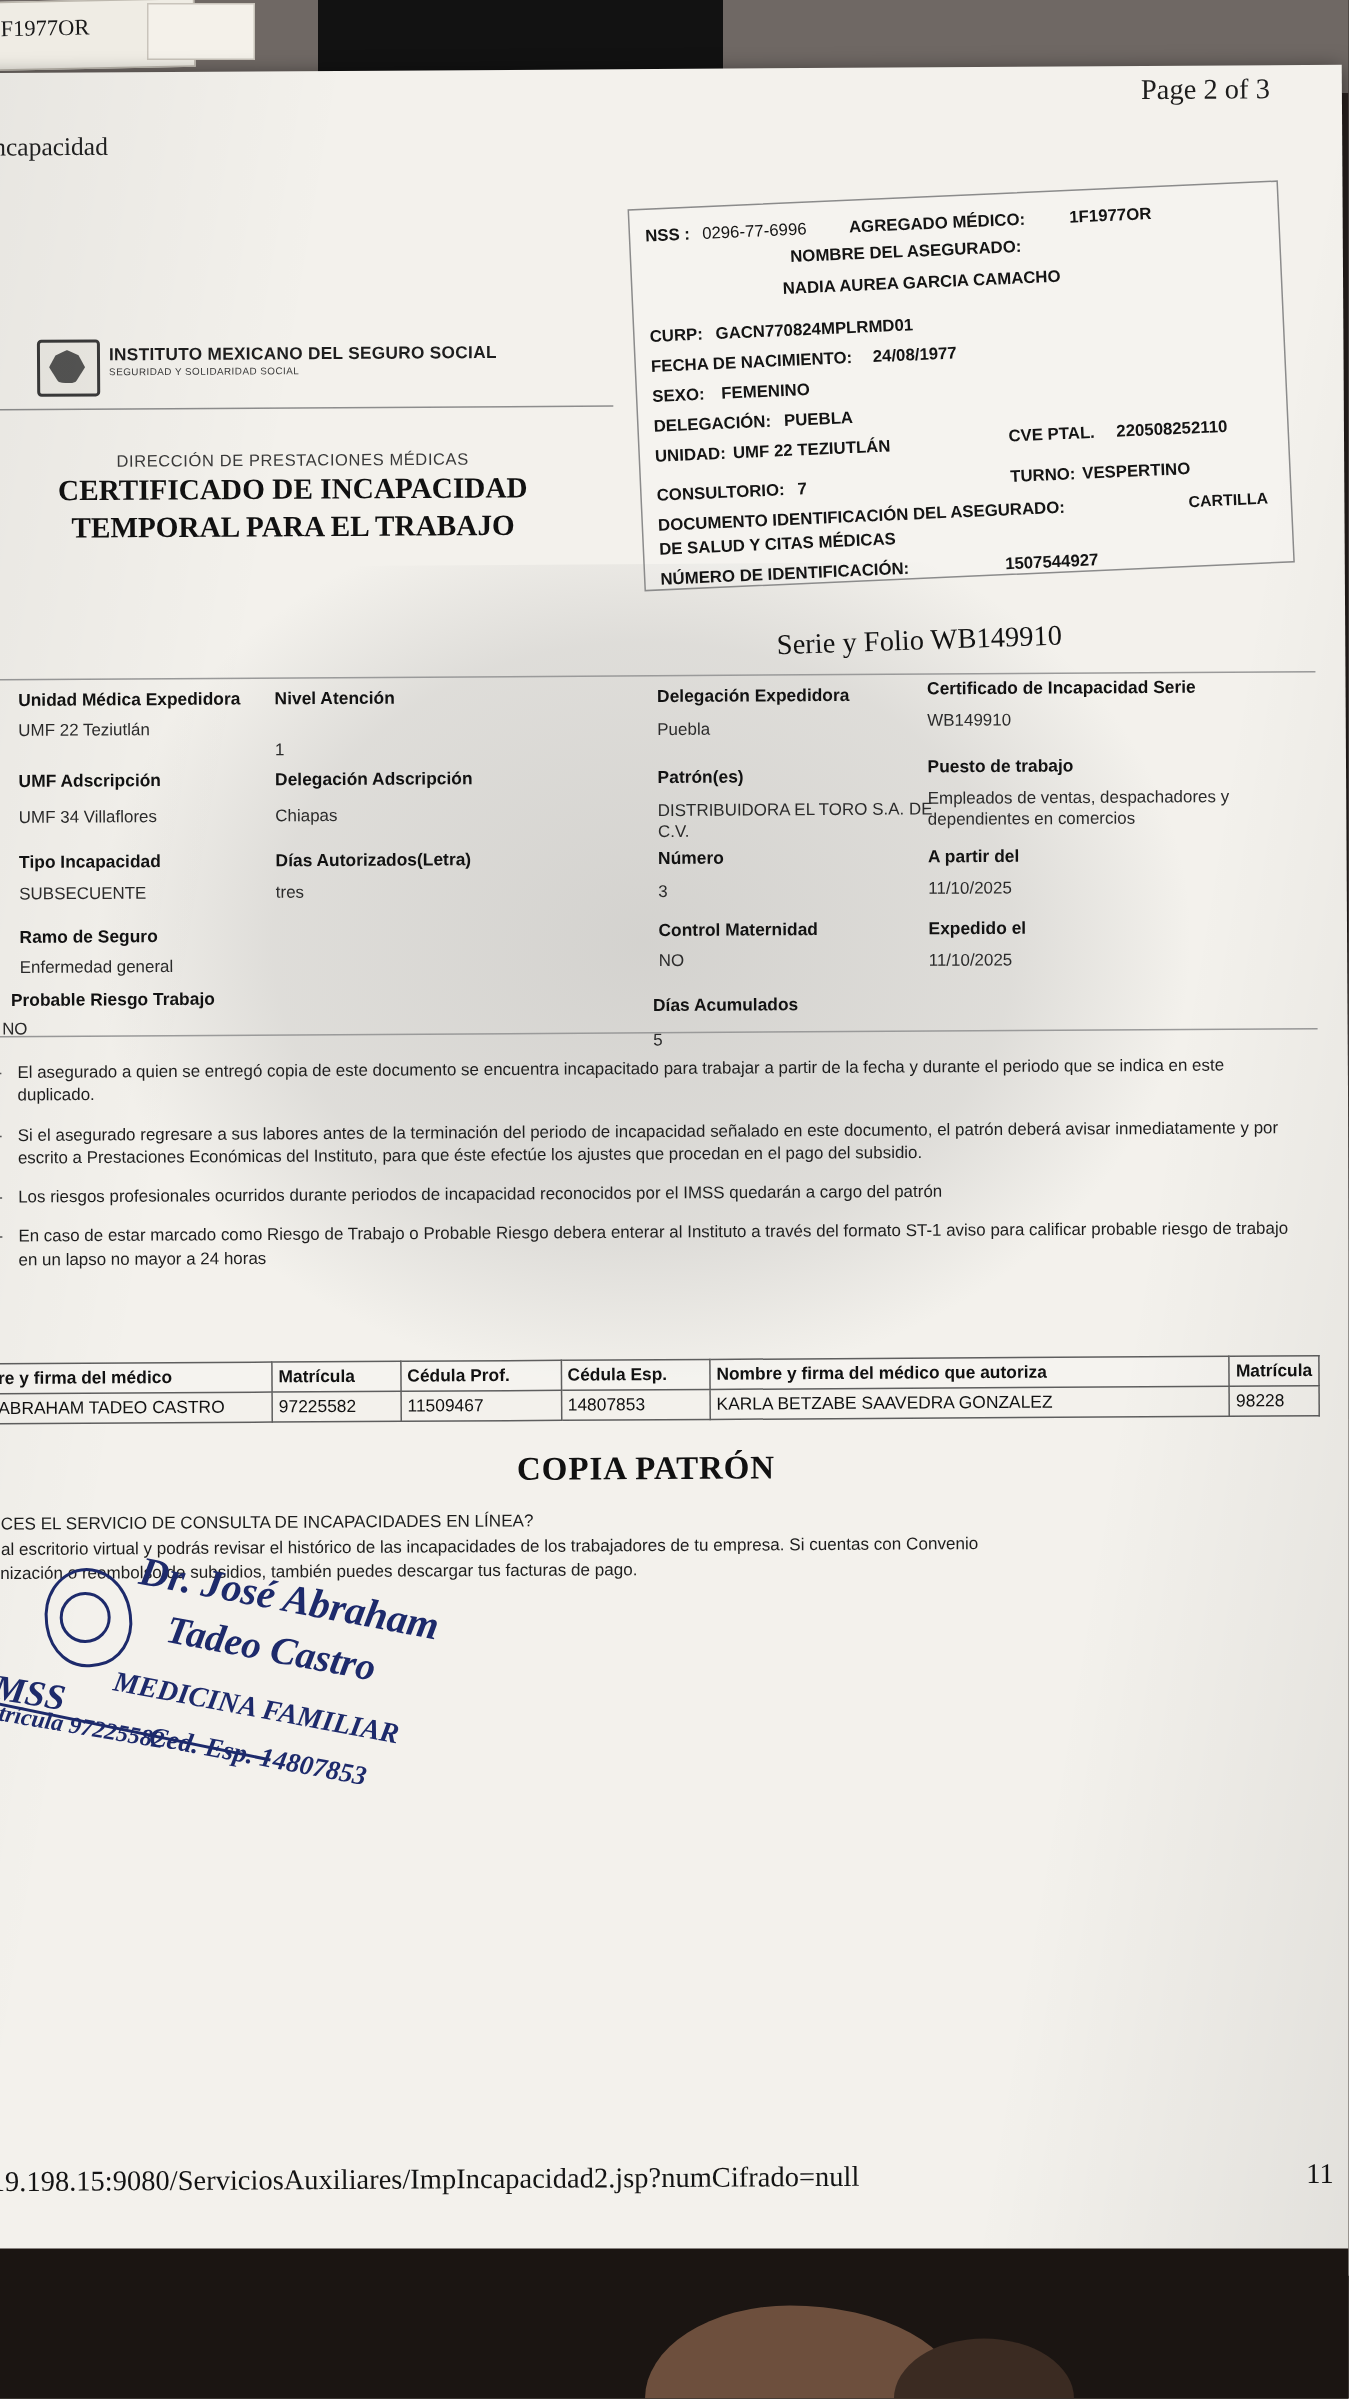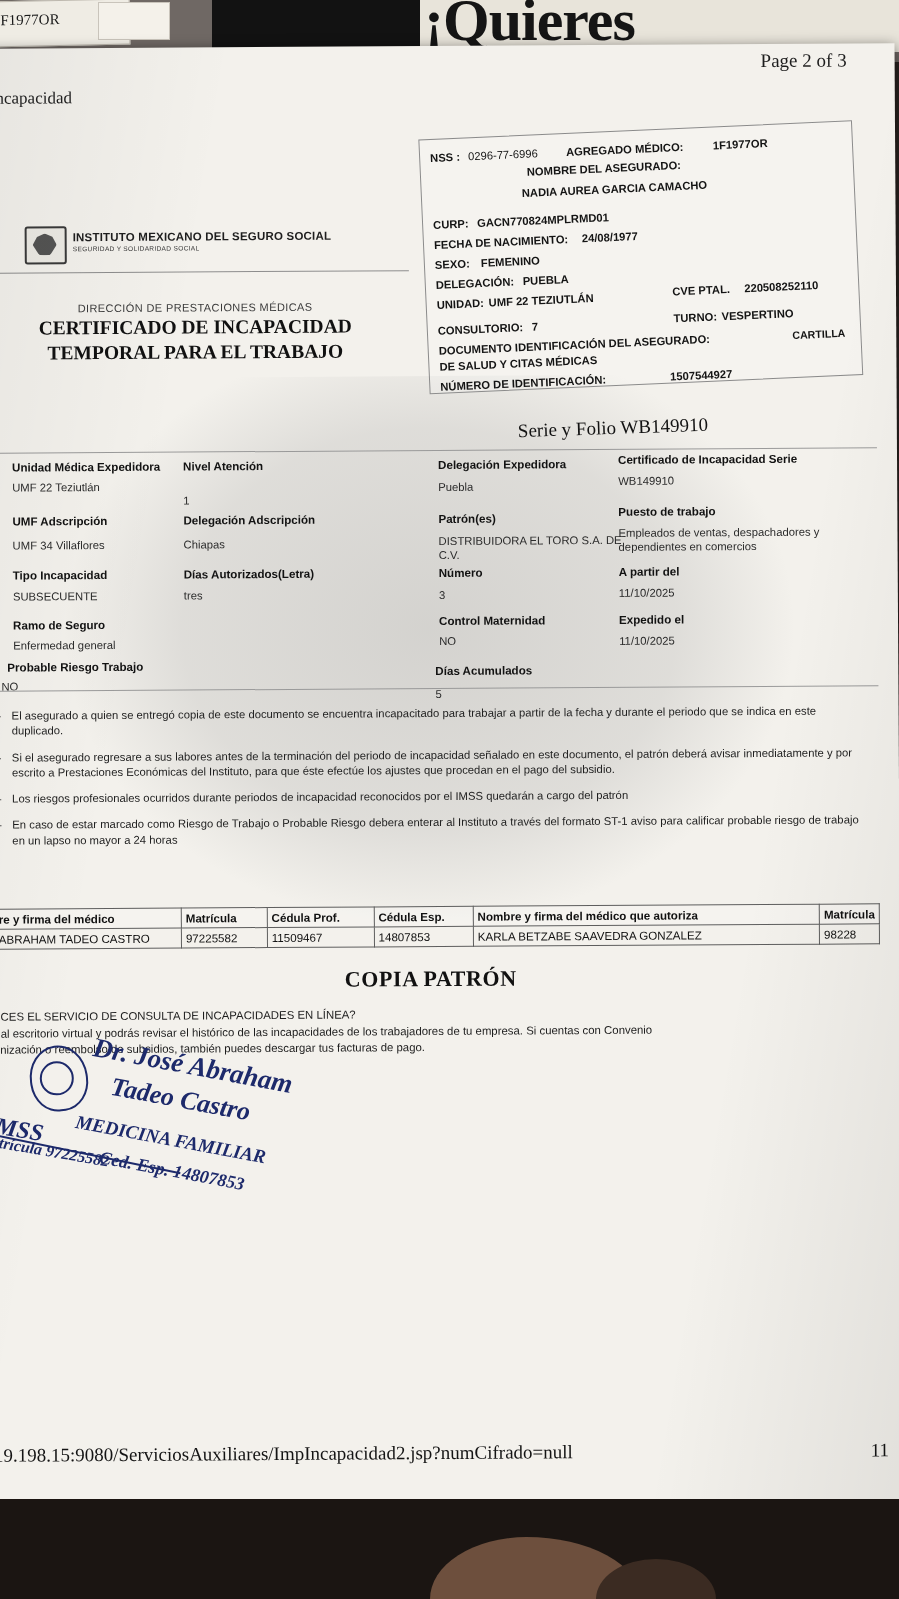--- a/index.html
+++ b/index.html
@@ -340,23 +340,20 @@
     font-size: 19px;
     color: #141414;
   }
 </style>
 </head>
 <body>
 
 <div class="scene">
   <div class="desk-top"></div>
   <div class="black-band"></div>
-  <div class="poster">
-    <div class="poster-text">¡Quieres</div>
-  </div>
   <div class="scrap-left">
     <span>1F1977OR</span>
   </div>
   <div class="scrap-left2"></div>
 
   <div class="page">
     <div class="watermark"></div>
 
     <div class="pagenum">Page 2 of 3</div>
     <div class="breadcrumb-title">Incapacidad</div>

